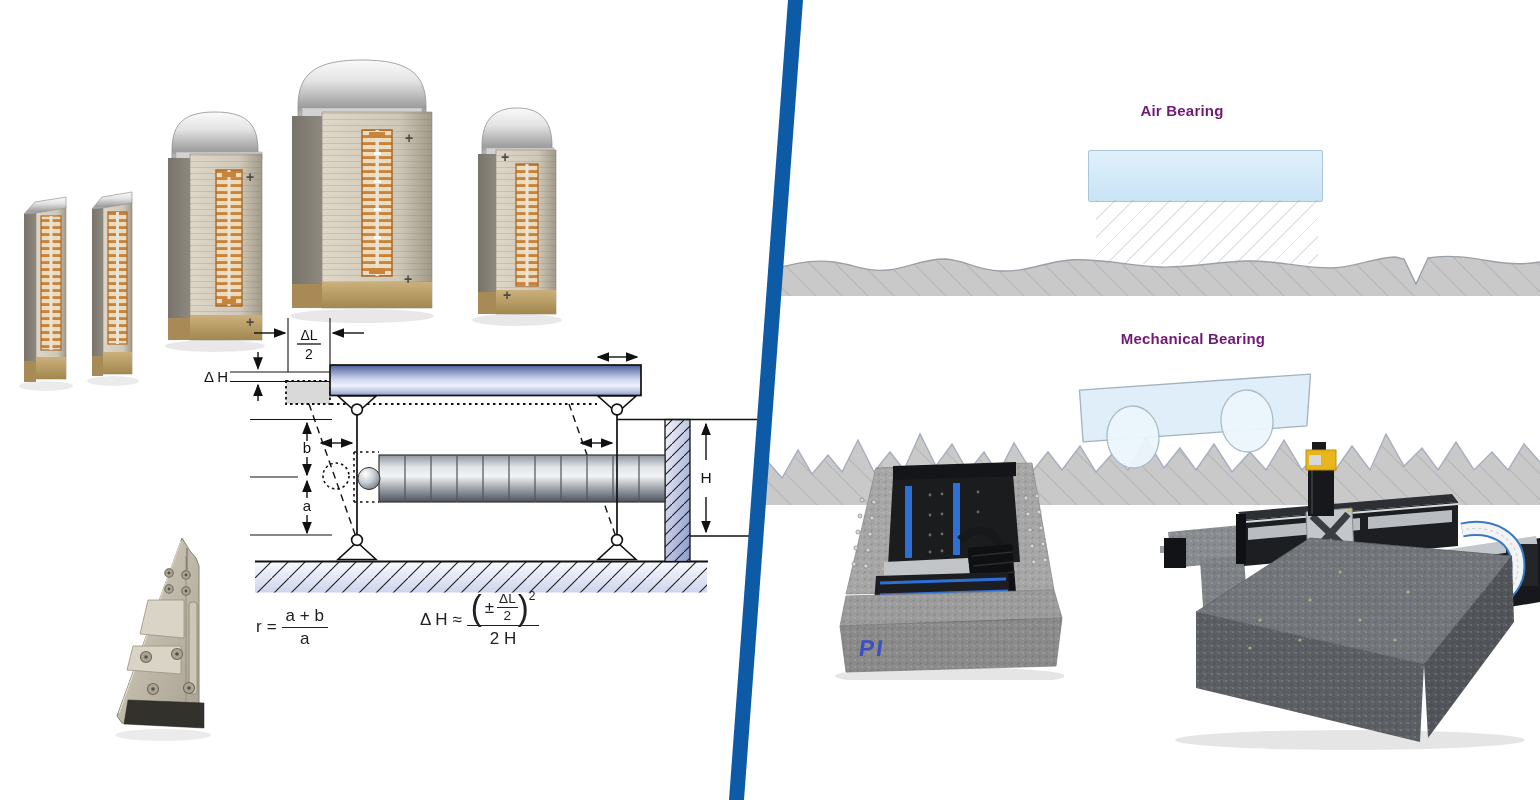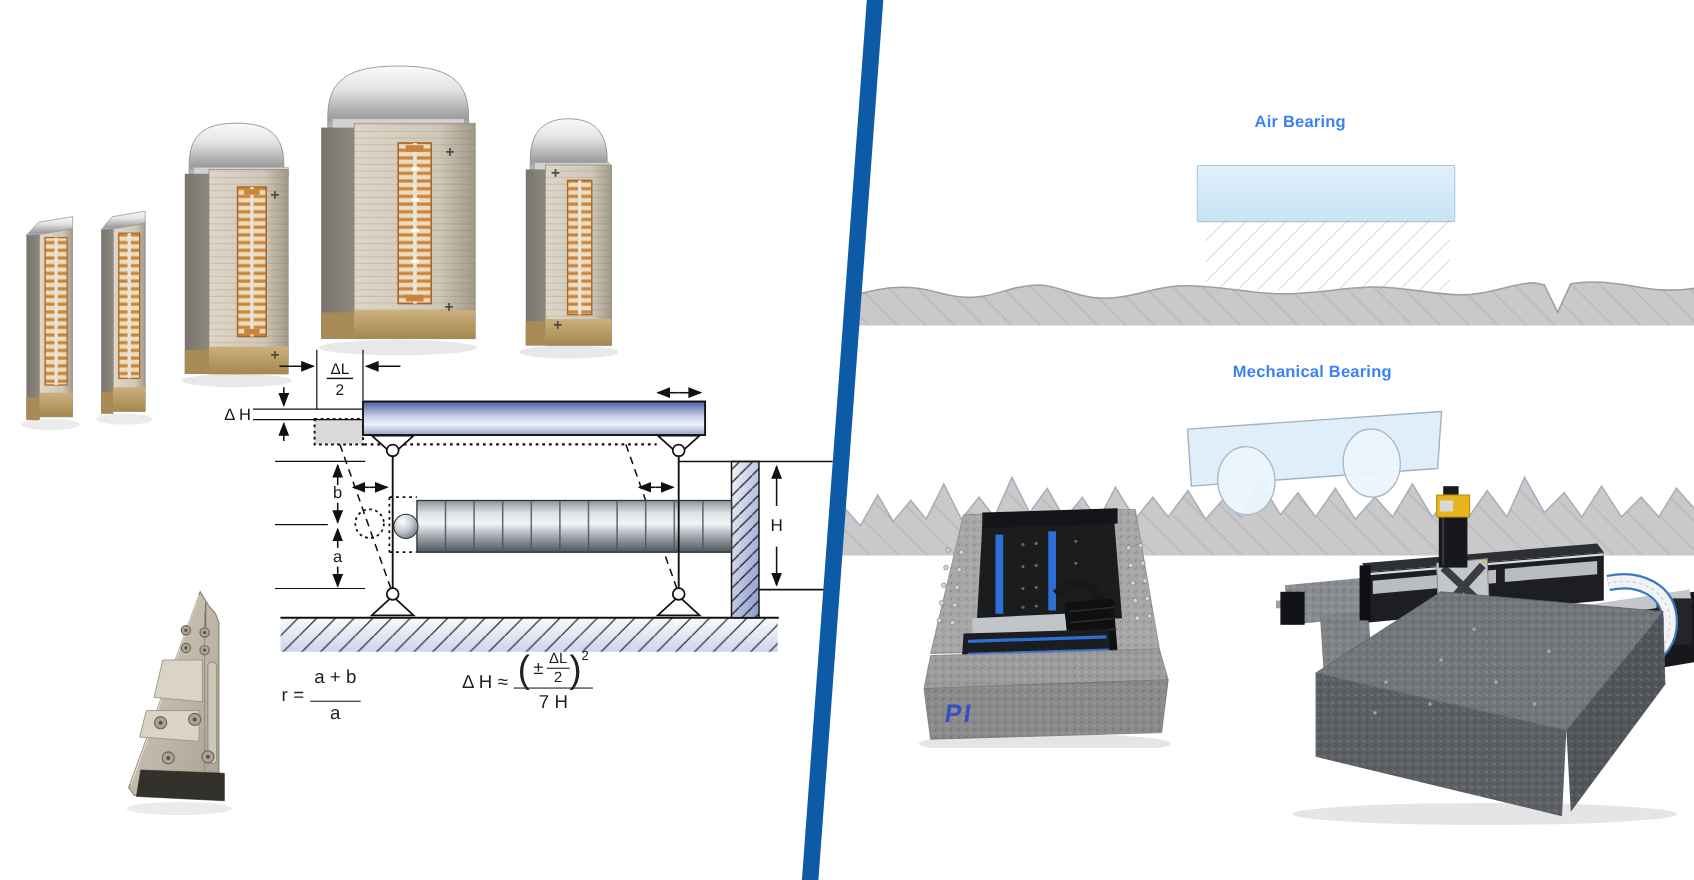--- a/index.html
+++ b/index.html
@@ -2,26 +2,26 @@
 <html><head>
 <meta charset="utf-8">
 <style>
   html,body{margin:0;padding:0;background:#fff;}
   .canvas{position:relative;width:1540px;height:800px;background:#fff;overflow:hidden;
           font-family:"Liberation Sans",sans-serif;}
   .abs{position:absolute;}
   .svg-label{font-family:"Liberation Sans",sans-serif;font-size:15px;fill:#141414;}
   .svg-label-sm{font-family:"Liberation Sans",sans-serif;font-size:14px;fill:#141414;}
   .plus-mark{font-family:"Liberation Sans",sans-serif;font-size:14px;font-weight:bold;fill:#4b4b46;}
-  .bearing-title{position:absolute;font-size:15px;font-weight:bold;color:#3b82f6;
+  .bearing-title{position:absolute;font-size:15px;font-weight:bold;color:#701a75;
                  text-align:center;letter-spacing:.2px;}
   .formula{position:absolute;display:flex;align-items:center;color:#222;font-size:17px;}
   .formula .sp{margin:0 5px;}
   .frac{display:inline-flex;flex-direction:column;align-items:center;line-height:1.15;}
-  .frac .num{padding:0 4px 11px 4px;border-bottom:1.6px solid #222;}
+  .frac .num{padding:0 4px 1px 4px;border-bottom:1.6px solid #222;}
   .frac .den{padding-top:1px;}
   .mini{font-size:13.5px;line-height:1.05;}
   .mini .num{border-bottom:1.3px solid #222;padding:0 2px 1px 2px;}
   .paren{font-size:33px;font-weight:400;line-height:.9;transform:scaleY(1.05);color:#222;}
   .expo{font-size:12px;align-self:flex-start;margin-top:-2px;color:#222;}
   .pmrow{display:inline-flex;align-items:center;}
   .puck{position:absolute;left:1088px;top:150px;width:233px;height:50px;border-radius:2px;
         border:1.2px solid #aac6da;
         background:linear-gradient(180deg,#e0f0fb 0%,#d3e9f8 55%,#c9e3f5 100%);}
   .puck-hatch{position:absolute;left:1096px;top:200px;width:222px;height:64px;opacity:.85;
@@ -332,21 +332,21 @@
         <span class="paren">(</span>
         <span style="margin:0 3px">±</span>
         <span class="frac mini">
           <span class="num">ΔL</span>
           <span class="den">2</span>
         </span>
         <span class="paren">)</span>
         <span class="expo">2</span>
       </span>
     </span>
-    <span class="den" style="padding-top:3px">7 H</span>
+    <span class="den" style="padding-top:3px">2 H</span>
   </span>
 </div>
 
 <div class="bearing-title" style="left:1092px;top:102px;width:180px">Air Bearing</div>
 
 <svg class="abs" style="left:740px;top:248px" width="800" height="52" viewBox="740 248 800 52">
   <defs>
     <pattern id="hatchS" width="26" height="26" patternUnits="userSpaceOnUse">
       <line x1="0" y1="0" x2="26" y2="26" stroke="rgba(0,0,0,.09)" stroke-width="1.2"></line>
     </pattern>

